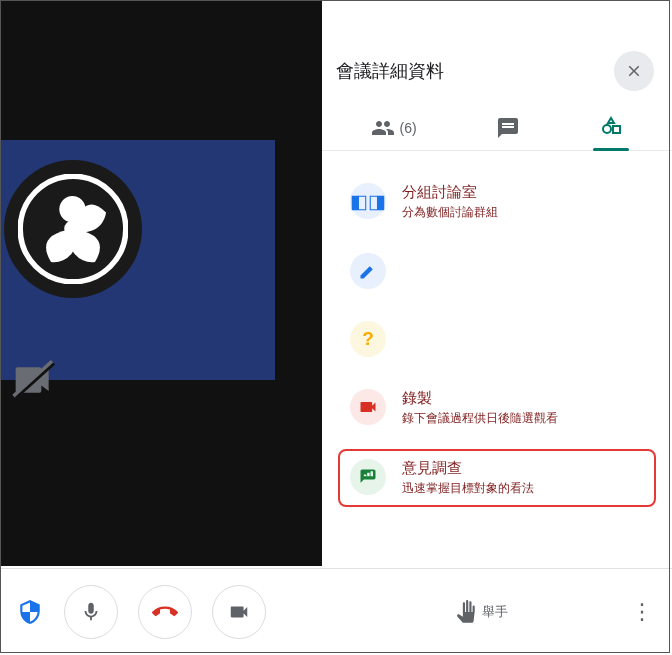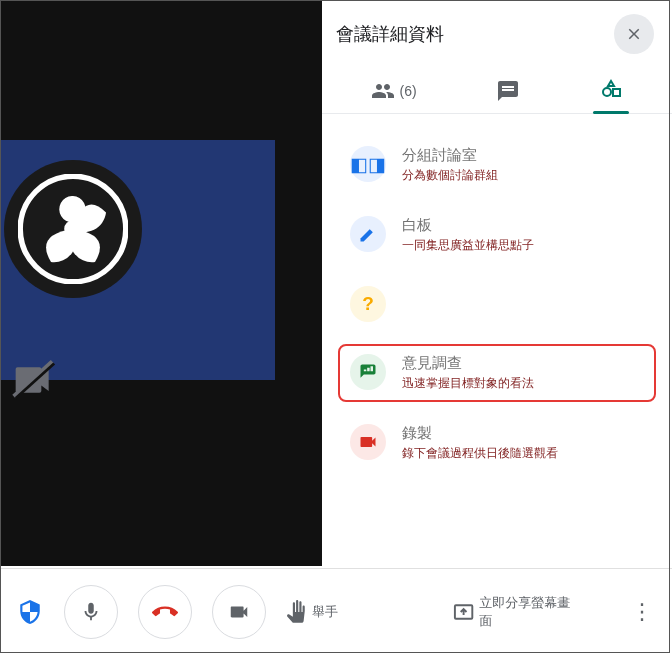--- a/index.html
+++ b/index.html
@@ -10,20 +10,21 @@
     background: #fff;
     position: relative;
     overflow: hidden;
   }
   .main {
     display: flex;
     height: 566px;
     width: 100%;
     position: relative;
     background:#fff;
+    align-items:center;
   }
   .border-outer{
     position:absolute; inset:0 0 0 0; border:1px solid #555; pointer-events:none;
     width:670px;height:653px;
   }
   .video-area {
     width: 322px;
     height: 566px;
     background: #111;
     position: relative;
@@ -117,21 +118,21 @@
     outline:2px solid #e53935;
     outline-offset:0px;
   }
   .act-icon{
     width:36px;height:36px;border-radius:50%;
     background:#e8f0fe;
     display:flex;align-items:center;justify-content:center;
     flex-shrink:0;
     font-size:19px;
   }
-  .act-text .t{font-size:15px;color:#737373;margin-bottom:2px;font-family:Liberation Serif, serif;}
+  .act-text .t{font-size:15px;color:#7f1d1d;margin-bottom:2px;font-family:Liberation Serif, serif;}
   .act-text .d{font-size:12px;color:#7f1d1d;}
   
   .bottom-bar{
     position:absolute;
     bottom:0;left:0;right:0;
     height:87px;
     background:#fff;
     display:flex;
     align-items:center;
     border-top:1px solid #e0e0e0;
@@ -233,48 +234,44 @@
           <div class="t">分組討論室</div>
           <div class="d">分為數個討論群組</div>
         </div>
       </div>
       <div class="activity">
         <div class="act-icon" style="background:#e8f0fe;">
           <svg width="20" height="20" viewBox="0 0 24 24">
               <path fill="#1a73e8" d="M3 17.25V21h3.75L17.81 9.94l-3.75-3.75L3 17.25z"></path>
             </svg>
         </div>
-        <div class="act-text">
-          <div class="t">白板</div>
-          <div class="d">一同集思廣益並構思點子</div>
-        </div>
       </div>
       <div class="activity">
         <div class="act-icon" style="background:#fef7e0;color:#f9ab00;font-weight:bold">?</div>
+      </div>
+      <div class="activity">
+        <div class="act-icon" style="background:#fce8e6;">
+          <svg width="20" height="20" viewBox="0 0 24 24" fill="#d93025">
+              <path d="M17 10.5V7c0-.55-.45-1-1-1H4c-.55 0-1 .45-1 1v10c0 .55.45 1 1 1h12c.55 0 1-.45 1-1v-3.5l4 4v-11l-4 4z"></path>
+            </svg>
+        </div>
+        <div class="act-text">
+          <div class="t">錄製</div>
+          <div class="d">錄下會議過程供日後隨選觀看</div>
+        </div>
       </div>
       <div class="activity highlight">
         <div class="act-icon" style="background:#e6f4ea;">
           <svg width="20" height="20" viewBox="0 0 24 24" fill="#188038">
               <path d="M19 3H5c-1.1 0-2 .9-2 2v14l4-4h12c1.1 0 2-.9 2-2V5c0-1.1-.9-2-2-2zm-9 8H7V9h3v2zm4 0h-3V7h3v4zm4 0h-3V5h3v6z"></path>
             </svg>
         </div>
         <div class="act-text">
           <div class="t">意見調查</div>
           <div class="d">迅速掌握目標對象的看法</div>
-        </div>
-      </div>
-      <div class="activity">
-        <div class="act-icon" style="background:#fce8e6;">
-          <svg width="20" height="20" viewBox="0 0 24 24" fill="#d93025">
-              <path d="M17 10.5V7c0-.55-.45-1-1-1H4c-.55 0-1 .45-1 1v10c0 .55.45 1 1 1h12c.55 0 1-.45 1-1v-3.5l4 4v-11l-4 4z"></path>
-            </svg>
-        </div>
-        <div class="act-text">
-          <div class="t">錄製</div>
-          <div class="d">錄下會議過程供日後隨選觀看</div>
         </div>
       </div>
     </div>
   </div>
 </div>
 
 <div class="bottom-bar">
   <div class="shield">
     <svg width="26" height="26" viewBox="0 0 24 24" fill="#1a73e8">
         <path d="M12 1 3 5v6c0 5.55 3.84 10.74 9 12 5.16-1.26 9-6.45 9-12V5l-9-4zm0 11h7c-.53 4.12-3.28 7.79-7 8.94V12H5V6.3l7-3.11V12z"></path>
@@ -297,24 +294,17 @@
         </svg>
     </div>
   </div>
   <div class="right-actions">
     <div class="act-col">
       <svg width="26" height="26" viewBox="0 0 24 24" fill="#5f6368">
           <path d="M21 7c0-.55-.45-1-1-1s-1 .45-1 1v5h-1V3c0-.55-.45-1-1-1s-1 .45-1 1v9h-1V2c0-.55-.45-1-1-1s-1 .45-1 1v10h-1V4c0-.55-.45-1-1-1s-1 .45-1 1v12.42l-3.25-2.15c-.56-.37-1.3-.28-1.75.22-.48.53-.46 1.34.04 1.85L10 22h8c1.1 0 2-.9 2-2l1-9V7z"></path>
         </svg>
       <div class="lbl">舉手</div>
     </div>
-    <div class="act-col">
-      <svg width="26" height="26" viewBox="0 0 24 24" fill="none" stroke="#5f6368" stroke-width="2">
-          <rect x="3" y="5" width="18" height="14" rx="1"></rect>
-          <path d="M12 15 V9 M9 12 l3 -3 l3 3" fill="none"></path>
-        </svg>
-      <div class="lbl">立即分享螢幕畫面</div>
-    </div>
     <div class="more-btn">⋮</div>
   </div>
 </div>
 
 <div class="border-outer"></div>
 
 </body></html>

